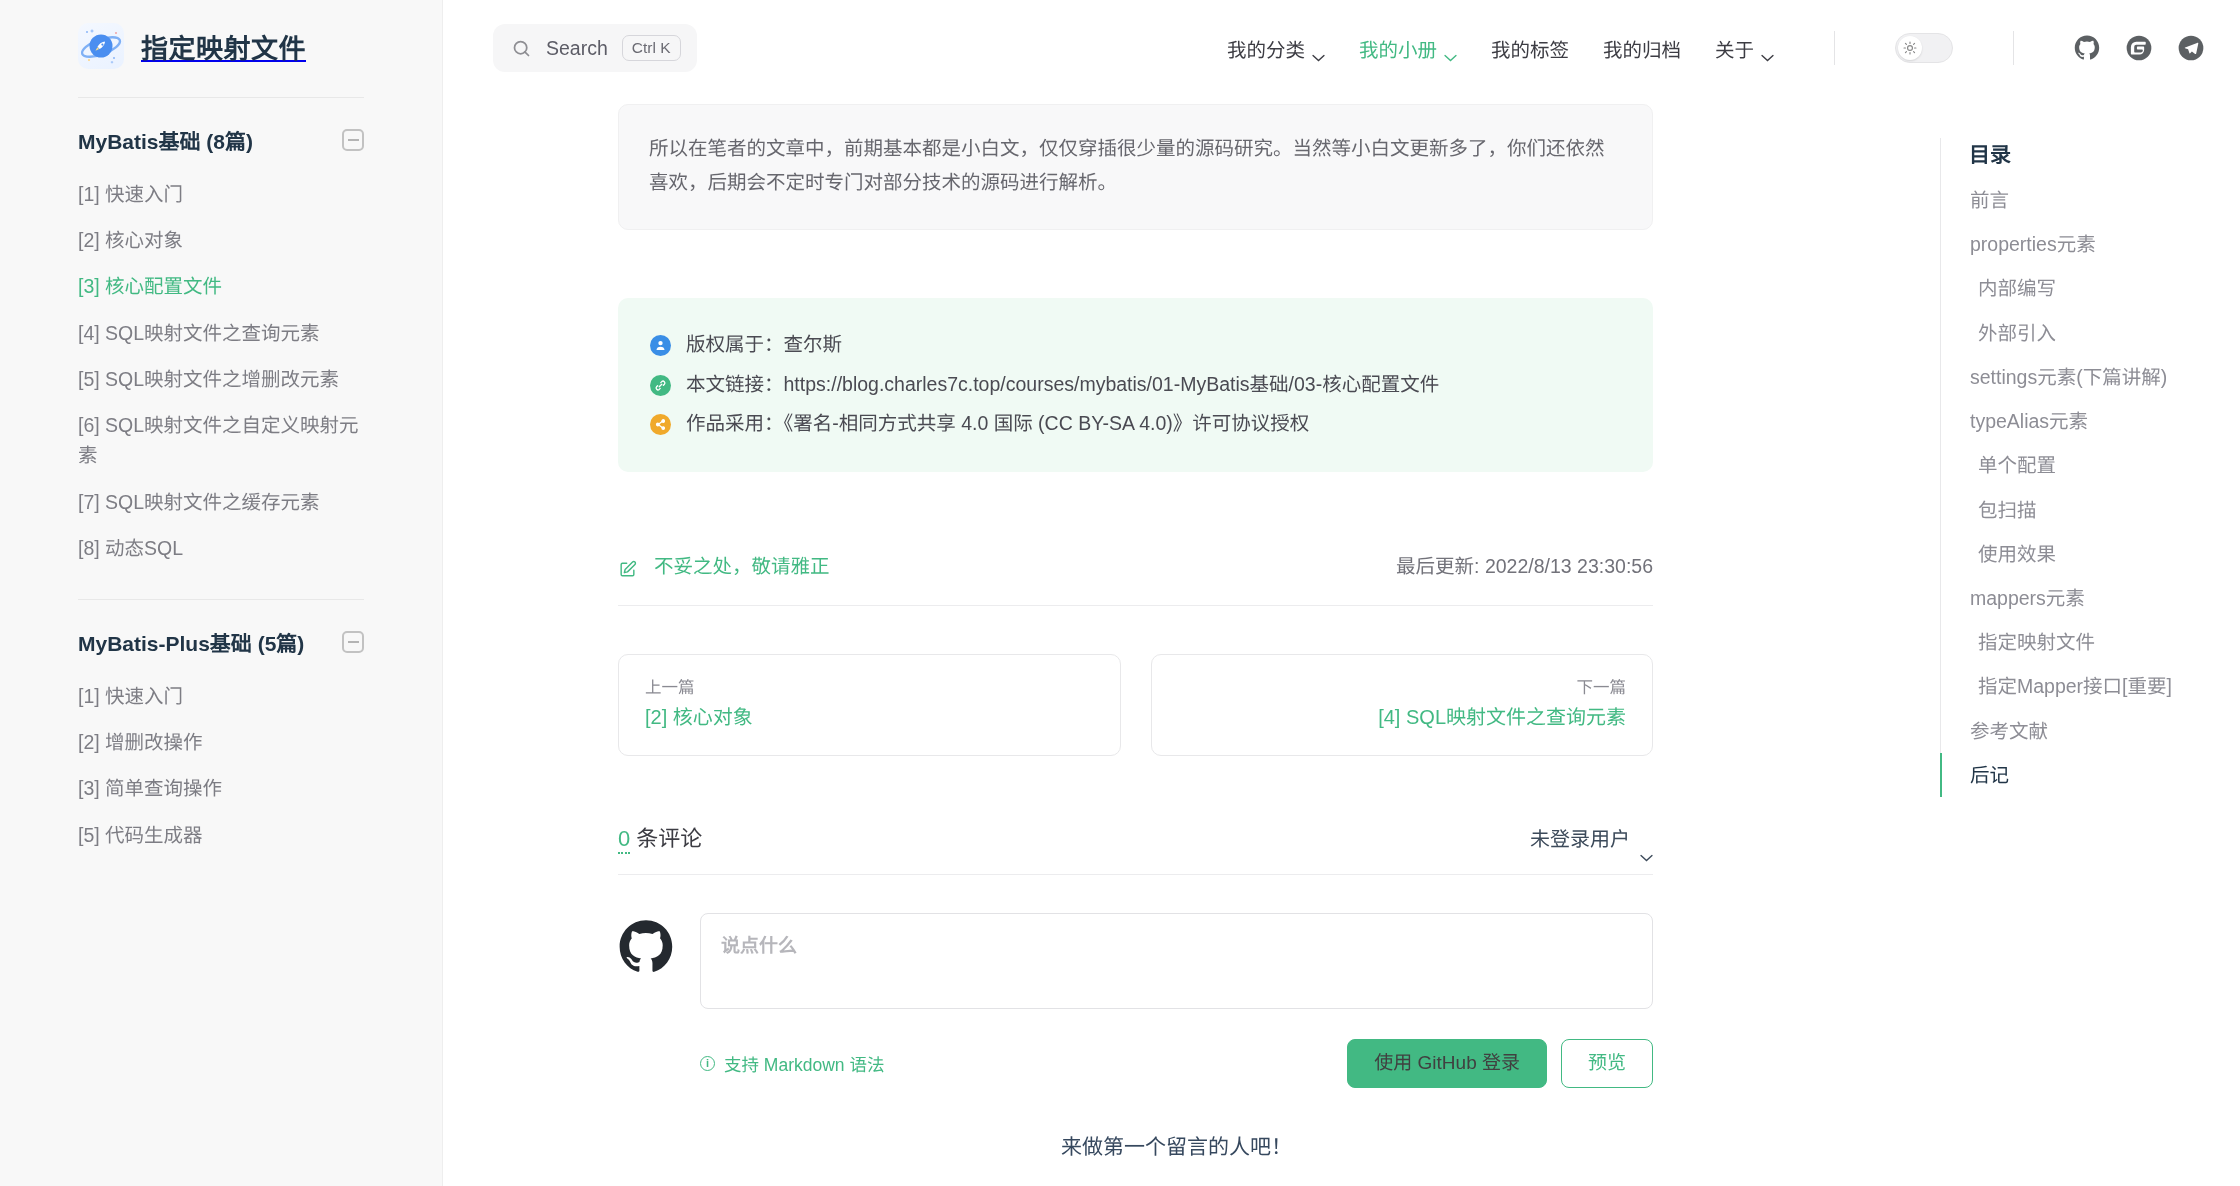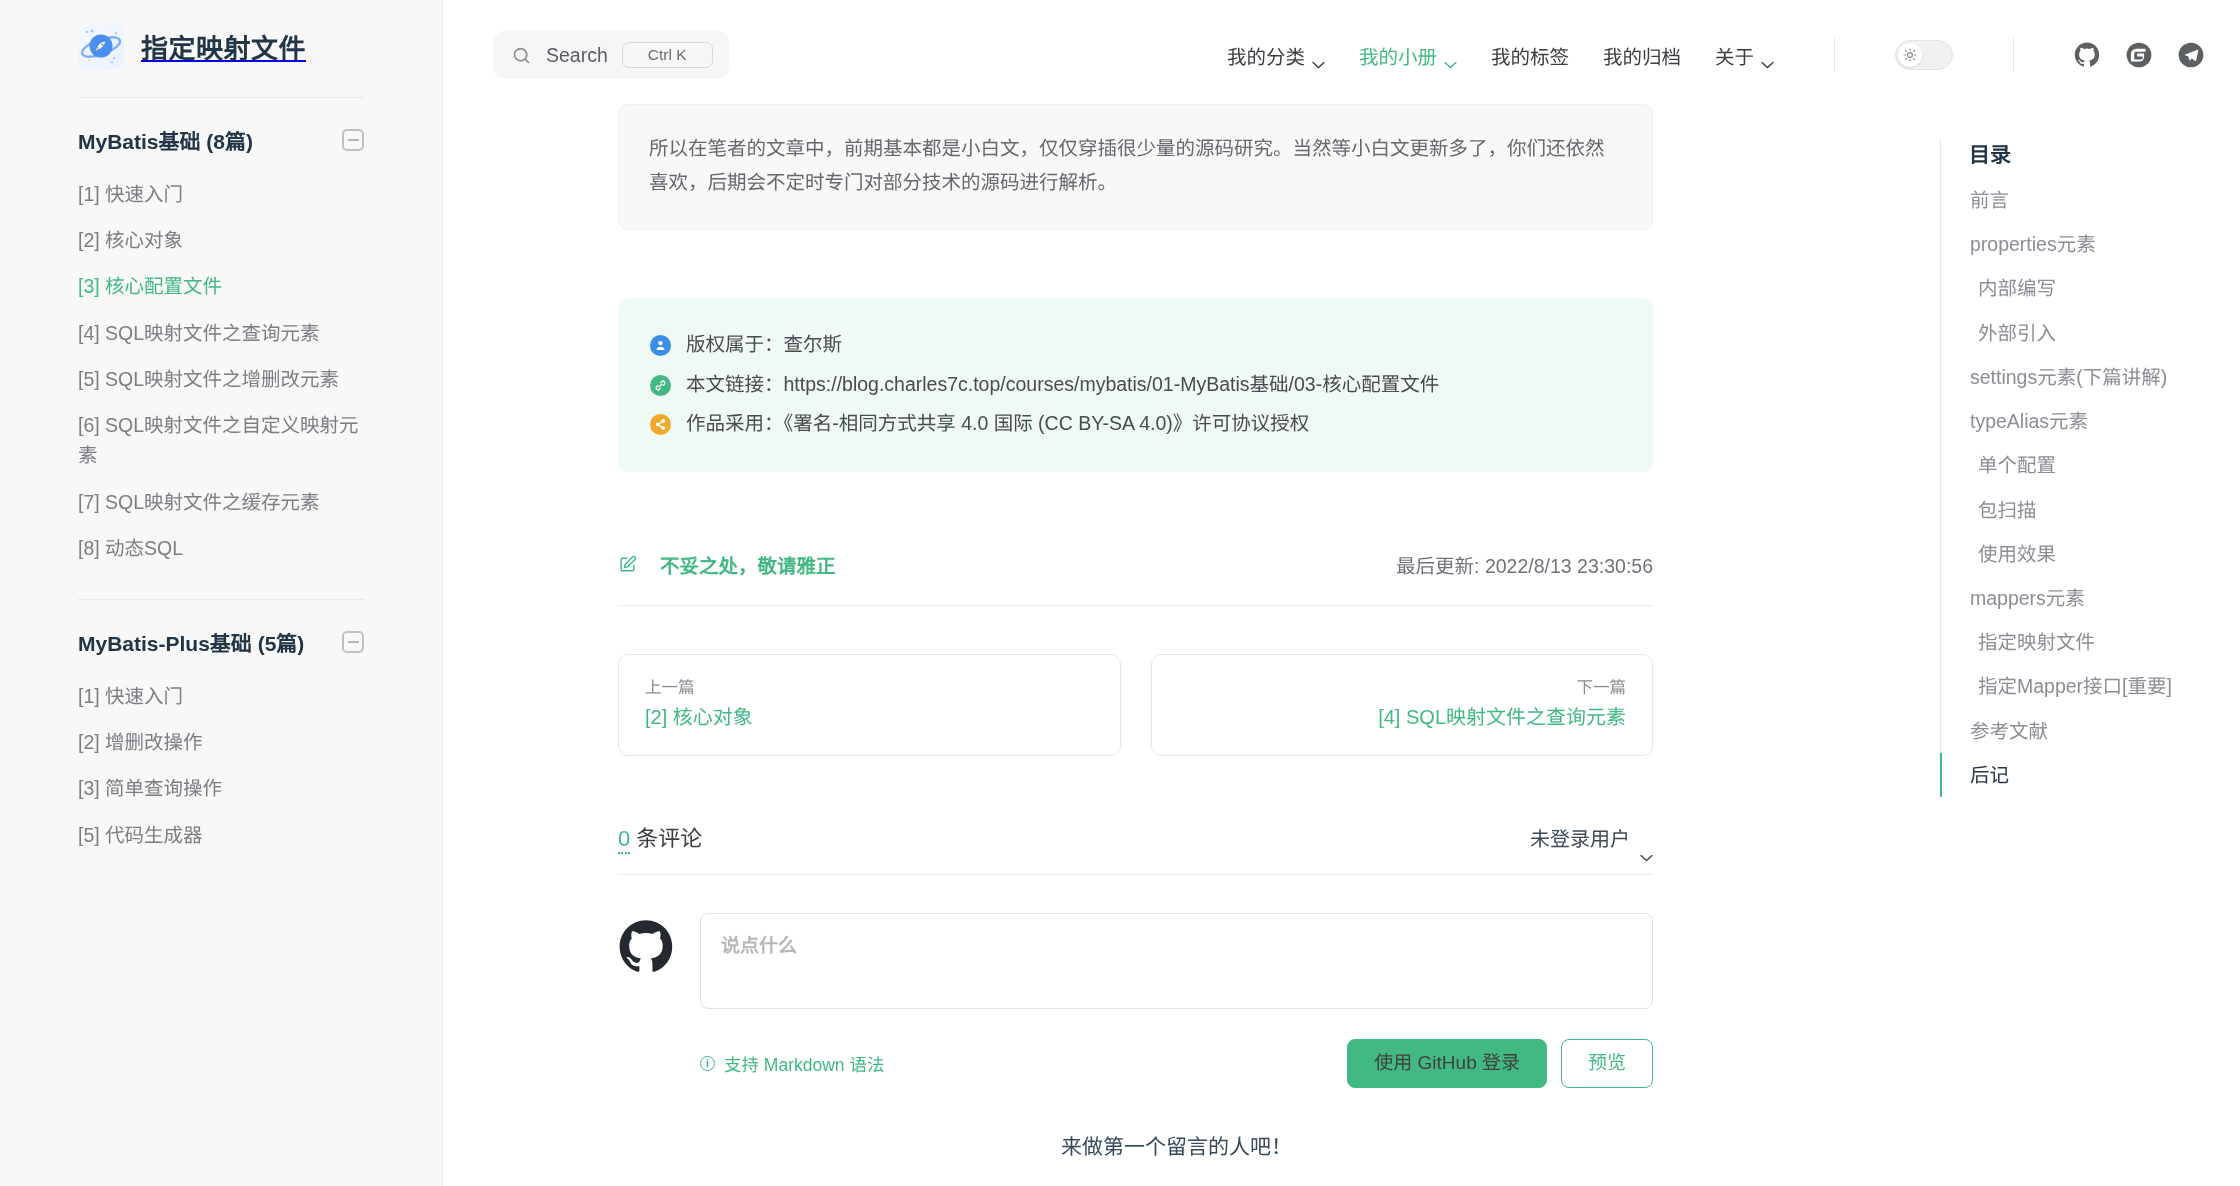--- a/index.html
+++ b/index.html
@@ -61,35 +61,35 @@
     padding: 8px 0; color: #7d7d84; text-decoration: none;
     word-break: break-word;
   }
   .nav-link.active { color: #42b983; }
 
   
   .main-wrap { position: relative; flex: 1 1 auto; height: 1186px; background:#fff; }
 
   
   .topbar {
-    position: absolute; top: 16px; left: 0; right: 0; height: 78px;
+    position: absolute; top: 9px; left: 0; right: 0; height: 78px;
     background: #ffffff; display: flex; align-items: center;
     padding: 0 36px 0 50px; z-index: 20;
   }
   .search-box {
     display: flex; align-items: center; gap: 14px;
     background: #f6f6f7; border-radius: 12px;
     height: 48px; padding: 0 16px 0 18px; cursor: pointer;
     min-width: 188px;
   }
   .search-box .ico { width: 21px; height: 21px; display:block; color:#8e8e93; }
   .search-label { font-size: 19.5px; color: #5c5c66; }
   .kbd {
     border: 1px solid #d6d6db; border-radius: 7px; background: #ffffff00;
-    font-size: 15.5px; color: #6b6b73; padding: 3px 25px; line-height: 1.2;
+    font-size: 15.5px; color: #6b6b73; padding: 3px 9px; line-height: 1.2;
     display: flex; gap: 3px; white-space: nowrap;
   }
   .nav-menu { display: flex; align-items: center; gap: 34px; margin-left: auto; }
   .nav-item {
     display: flex; align-items: center; gap: 7px;
     font-size: 19.5px; color: #3c3c43; text-decoration: none; white-space: nowrap;
   }
   .nav-item.active { color: #42b983; }
   .chev { width: 13px; height: 8px; display: block; }
   .topbar-sep { width: 1px; height: 34px; background: #e4e4e6; margin: 0 26px; }
@@ -133,22 +133,22 @@
   .bg-blue { background: #3a8ee6; }
   .bg-green { background: #42b983; }
   .bg-orange { background: #f0a92b; }
   .license-text { font-size: 19.5px; line-height: 1.5; color: #4a4a52; }
 
   .meta-row {
     display: flex; align-items: center; justify-content: space-between;
     margin-top: 78px; padding-bottom: 26px; border-bottom: 1px solid #ececee;
   }
   .edit-link {
-    display: flex; align-items: center; gap: 23px;
-    color: #42b983; font-size: 19.5px; text-decoration: none; font-weight: bold;
+    display: flex; align-items: flex-end; gap: 17px;
+    color: #42b983; font-size: 19.5px; text-decoration: none;
   }
   .edit-link svg { width: 19px; height: 19px; display: block; }
   .updated { font-size: 19.5px; color: #72727a; }
 
   .pager { display: flex; gap: 30px; margin-top: 48px; }
   .pager-card {
     flex: 1 1 0; border: 1px solid #e8e8ea; border-radius: 10px;
     padding: 18px 26px 22px 26px; text-decoration: none; display: block;
     min-height: 82px;
   }

